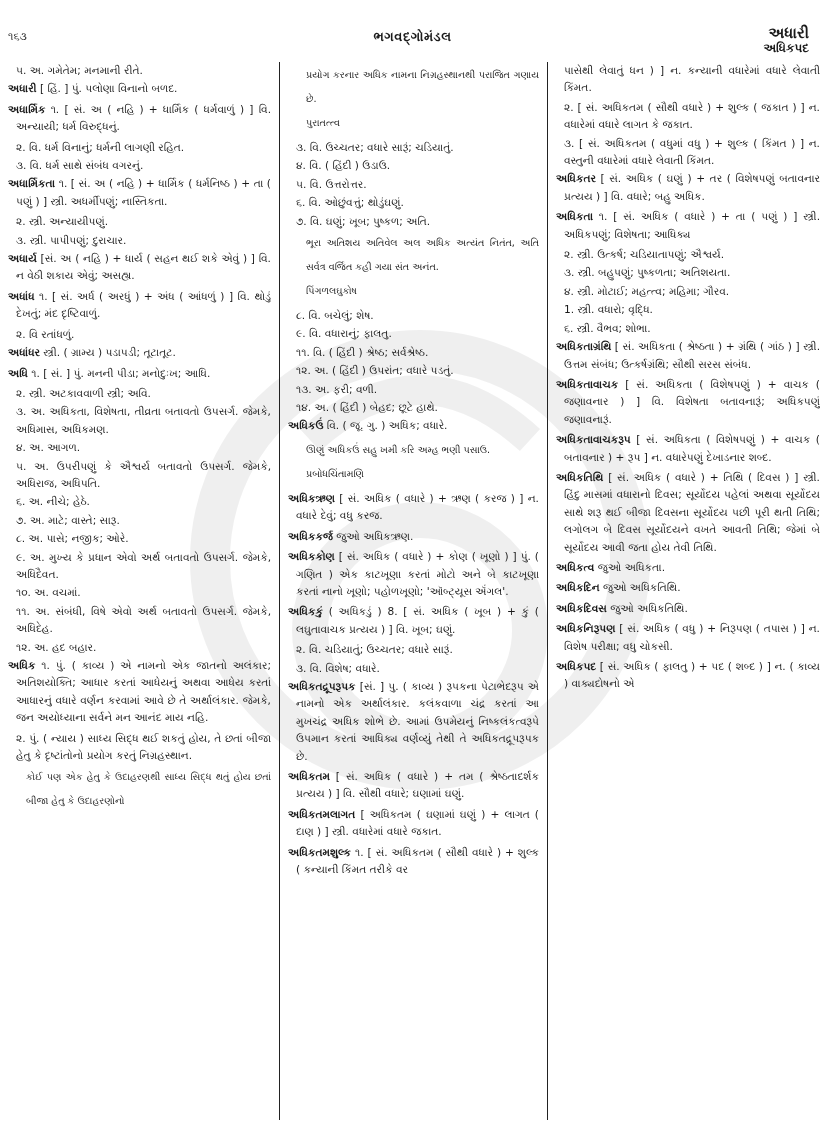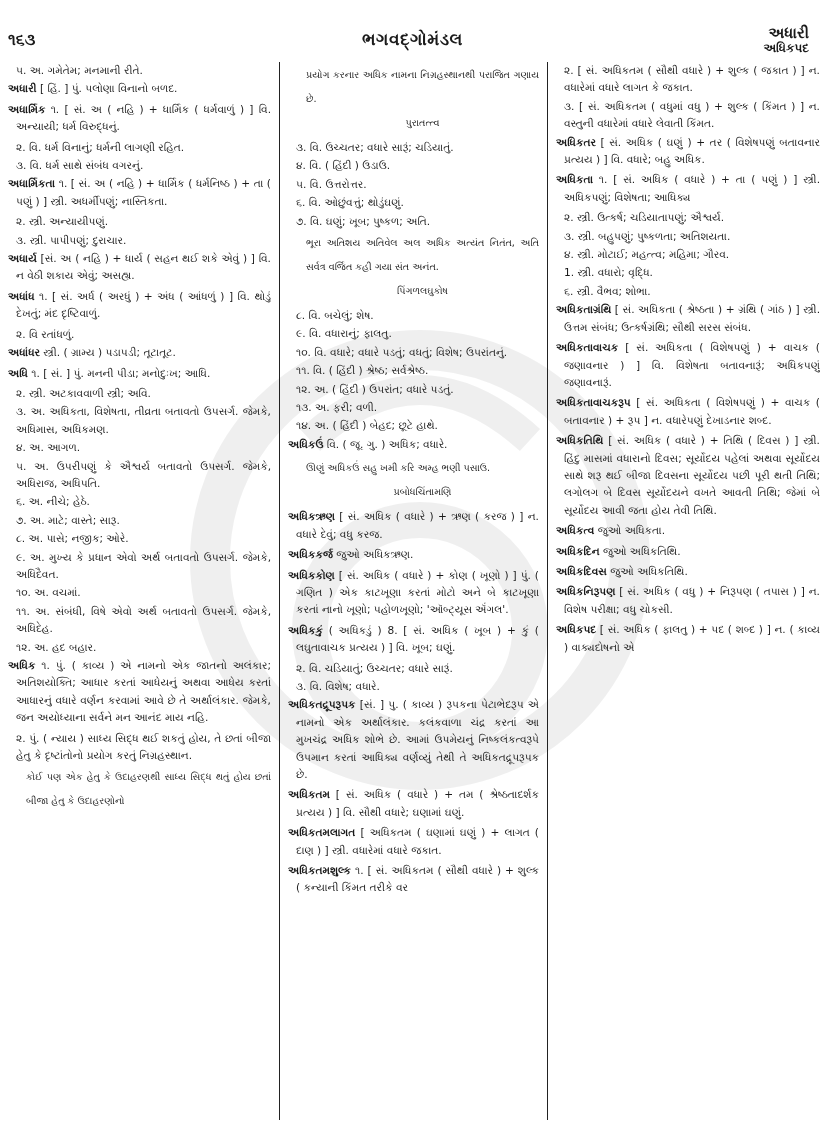--- a/index.html
+++ b/index.html
@@ -5,35 +5,35 @@
   html, body { margin: 0; padding: 0; background: #ffffff; }
   body {
     width: 825px; height: 1123px; position: relative; overflow: hidden;
     font-family: "DejaVu Sans", sans-serif; color: #1a1a1a;
   }
   .watermark {
     position: absolute; left: 190px; top: 300px; width: 460px; height: 520px;
     pointer-events: none; opacity: 0.06;
   }
   .header { position: absolute; top: 0; left: 0; width: 825px; height: 60px; }
-  .page-num { position: absolute; left: 8px; top: 30px; font-size: 16px; font-weight: bold; }
-  .page-title { position: absolute; left: 0; right: 0; top: 29px; text-align: center; font-size: 17px; font-weight: bold; letter-spacing: 0.5px; }
+  .page-num { position: absolute; left: 8px; top: 30px; font-size: 11px; font-weight: normal; }
+  .page-title { position: absolute; left: 0; right: 0; top: 29px; text-align: center; font-size: 13px; font-weight: bold; letter-spacing: 0.5px; }
   .guide { position: absolute; right: 16px; top: 26px; text-align: right; font-weight: bold; line-height: 15px; }
   .guide .first { font-size: 15px; }
   .guide .last { font-size: 12px; }
   .columns { position: absolute; top: 62px; left: 8px; width: 812px; height: 1058px; display: flex; }
   .col { box-sizing: border-box; font-size: 10.6px; line-height: 17.4px; overflow: hidden; }
   .col1 { width: 271px; padding-right: 8px; }
   .col2 { width: 268px; padding: 0 8px; border-left: 1.3px solid #222; }
   .col3 { width: 273px; padding-left: 8px; border-left: 1.3px solid #222; }
   .entry { margin: 0 0 3px 0; text-indent: -8px; padding-left: 8px; text-align: justify; }
   .sense { margin: 0 0 1px 0; padding-left: 8px; text-indent: -0px; text-align: justify; }
   .hw { font-weight: bold; }
   .quote { font-size: 9.6px; line-height: 24px; padding-left: 18px; margin: 1px 0 4px 0; text-align: justify; }
-  .quote .src { display: block; text-align: center; font-size: 9.6px; }
+  .quote .src { display: block; text-align: left; font-size: 9.6px; }
   .cont { padding-left: 8px; margin: 0 0 2px 0; text-align: justify; }
 </style>
 </head>
 <body>
 
 <svg class="watermark" viewBox="0 0 460 520">
   <circle cx="230" cy="260" r="210" fill="none" stroke="#000" stroke-width="40"></circle>
   <circle cx="230" cy="330" r="110" fill="none" stroke="#000" stroke-width="36"></circle>
   <path d="M120 140 Q230 40 340 140" fill="none" stroke="#000" stroke-width="30"></path>
 </svg>
@@ -80,39 +80,39 @@
   <div class="col col2">
       <div class="quote"><span>પ્રયોગ કરનાર અધિક નામના નિગ્રહસ્થાનથી પરાજિત ગણાય છે.</span><span class="src">પુરાતત્ત્વ</span></div>
       <div class="sense">૩. વિ. ઉચ્ચતર; વધારે સારૂં; ચડિયાતું.</div>
       <div class="sense">૪. વિ. ( હિંદી ) ઉડાઉ.</div>
       <div class="sense">૫. વિ. ઉત્તરોત્તર.</div>
       <div class="sense">૬. વિ. ઓછુંવત્તું; થોડુંઘણું.</div>
       <div class="sense">૭. વિ. ઘણું; ખૂબ; પુષ્કળ; અતિ.</div>
       <div class="quote"><span>ભૂરા અતિશય અતિવેલ અલ અધિક અત્યંત નિતંત, અતિ સર્વત્ર વર્જિત કહી ગયા સંત અનંત.</span><span class="src">પિંગળલઘુકોષ</span></div>
       <div class="sense">૮. વિ. બચેલું; શેષ.</div>
       <div class="sense">૯. વિ. વધારાનું; ફાલતુ.</div>
-      <div class="sense">૧૦. વિ. વધારે; વધારે પડતું; વધતું; વિશેષ; ઉપરાંતનું.</div>
       <div class="sense">૧૧. વિ. ( હિંદી ) શ્રેષ્ઠ; સર્વશ્રેષ્ઠ.</div>
       <div class="sense">૧૨. અ. ( હિંદી ) ઉપરાંત; વધારે પડતું.</div>
       <div class="sense">૧૩. અ. ફરી; વળી.</div>
       <div class="sense">૧૪. અ. ( હિંદી ) બેહદ; છૂટે હાથે.</div>
       <div class="entry"><span class="hw">અધિકઉં</span><span> વિ. ( જૂ. ગુ. ) અધિક; વધારે.</span></div>
       <div class="quote"><span>ઊણું અધિકઉં સહુ ખમી કરિ અમ્હ ભણી પસાઉ.</span><span class="src">પ્રબોધચિંતામણિ</span></div>
       <div class="entry"><span class="hw">અધિકઋણ</span><span> [ સં. અધિક ( વધારે ) + ઋણ ( કરજ ) ] ન. વધારે દેવું; વધુ કરજ.</span></div>
       <div class="entry"><span class="hw">અધિકકર્જ</span><span> જુઓ અધિકઋણ.</span></div>
       <div class="entry"><span class="hw">અધિકકોણ</span><span> [ સં. અધિક ( વધારે ) + કોણ ( ખૂણો ) ] પું. ( ગણિત ) એક કાટખૂણા કરતાં મોટો અને બે કાટખૂણા કરતાં નાનો ખૂણો; પહોળખૂણો; 'ઑબ્ટ્યૂસ ઍંગલ'.</span></div>
       <div class="entry"><span class="hw">અધિકકું</span><span> ( અધિકડું ) 8. [ સં. અધિક ( ખૂબ ) + કું ( લઘુતાવાચક પ્રત્યય ) ] વિ. ખૂબ; ઘણું.</span></div>
       <div class="sense">૨. વિ. ચડિયાતું; ઉચ્ચતર; વધારે સારૂં.</div>
       <div class="sense">૩. વિ. વિશેષ; વધારે.</div>
       <div class="entry"><span class="hw">અધિકતદ્રૂપરૂપક</span><span> [સં. ] પુ. ( કાવ્ય ) રૂપકના પેટાભેદરૂપ એ નામનો એક અર્થાલંકાર. કલંકવાળા ચંદ્ર કરતાં આ મુખચંદ્ર અધિક શોભે છે. આમાં ઉપમેયનું નિષ્કલંકત્વરૂપે ઉપમાન કરતાં આધિક્ય વર્ણવ્યું તેથી તે અધિકતદ્રૂપરૂપક છે.</span></div>
       <div class="entry"><span class="hw">અધિકતમ</span><span> [ સં. અધિક ( વધારે ) + તમ ( શ્રેષ્ઠતાદર્શક પ્રત્યય ) ] વિ. સૌથી વધારે; ઘણામાં ઘણું.</span></div>
       <div class="entry"><span class="hw">અધિકતમલાગત</span><span> [ અધિકતમ ( ઘણામાં ઘણું ) + લાગત ( દાણ ) ] સ્ત્રી. વધારેમાં વધારે જકાત.</span></div>
       <div class="entry"><span class="hw">અધિકતમશુલ્ક</span><span> ૧. [ સં. અધિકતમ ( સૌથી વધારે ) + શુલ્ક ( કન્યાની કિંમત તરીકે વર</span></div>
     </div>
   <div class="col col3">
+      <div class="cont">પાસેથી લેવાતું ધન ) ] ન. કન્યાની વધારેમાં વધારે લેવાતી કિંમત.</div>
       <div class="sense">૨. [ સં. અધિકતમ ( સૌથી વધારે ) + શુલ્ક ( જકાત ) ] ન. વધારેમાં વધારે લાગત કે જકાત.</div>
       <div class="sense">૩. [ સં. અધિકતમ ( વધુમાં વધુ ) + શુલ્ક ( કિંમત ) ] ન. વસ્તુની વધારેમાં વધારે લેવાતી કિંમત.</div>
       <div class="entry"><span class="hw">અધિકતર</span><span> [ સં. અધિક ( ઘણું ) + તર ( વિશેષપણું બતાવનાર પ્રત્યય ) ] વિ. વધારે; બહુ અધિક.</span></div>
       <div class="entry"><span class="hw">અધિકતા</span><span> ૧. [ સં. અધિક ( વધારે ) + તા ( પણું ) ] સ્ત્રી. અધિકપણું; વિશેષતા; આધિક્ય</span></div>
       <div class="sense">૨. સ્ત્રી. ઉત્કર્ષ; ચડિયાતાપણું; ઐશ્વર્ય.</div>
       <div class="sense">૩. સ્ત્રી. બહુપણું; પુષ્કળતા; અતિશયતા.</div>
       <div class="sense">૪. સ્ત્રી. મોટાઈ; મહત્ત્વ; મહિમા; ગૌરવ.</div>
       <div class="sense">1. સ્ત્રી. વધારો; વૃદ્ધિ.</div>
       <div class="sense">૬. સ્ત્રી. વૈભવ; શોભા.</div>
       <div class="entry"><span class="hw">અધિકતાગ્રંથિ</span><span> [ સં. અધિકતા ( શ્રેષ્ઠતા ) + ગ્રંથિ ( ગાંઠ ) ] સ્ત્રી. ઉત્તમ સંબંધ; ઉત્કર્ષગ્રંથિ; સૌથી સરસ સંબંધ.</span></div>

